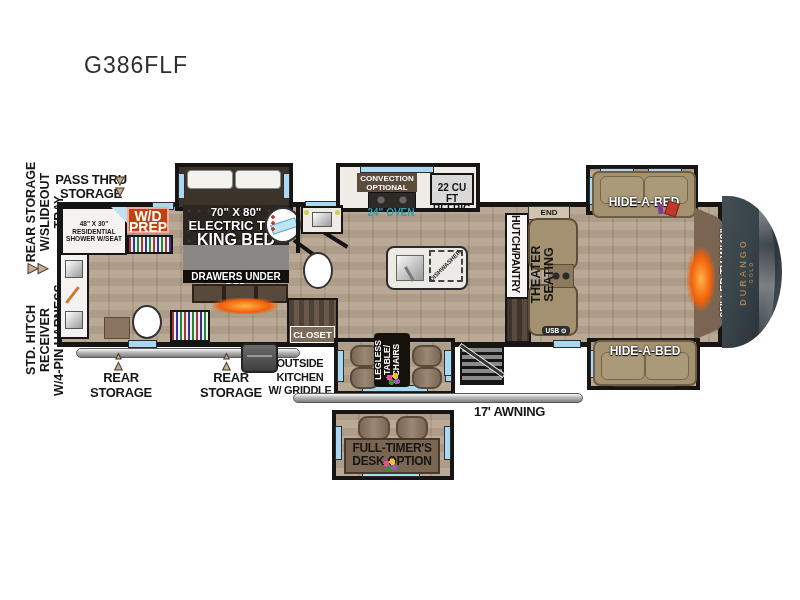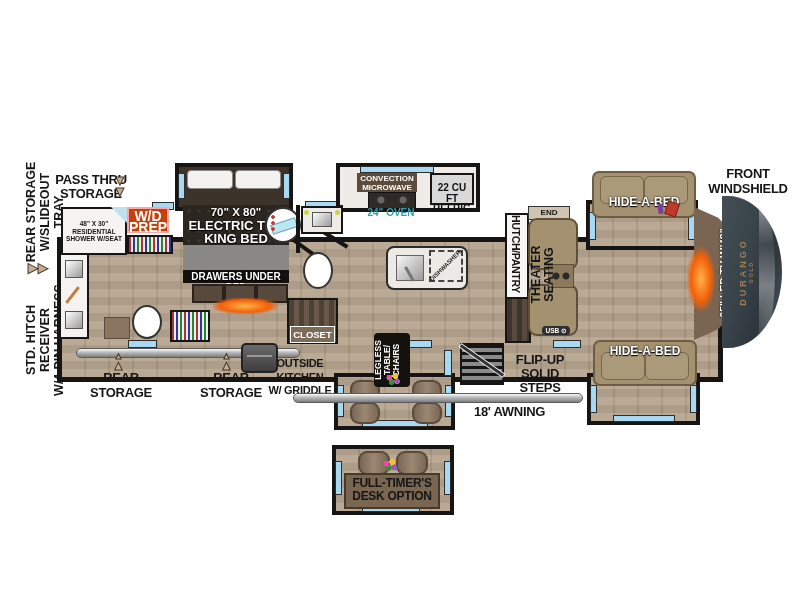--- a/index.html
+++ b/index.html
@@ -4,21 +4,21 @@
 <style>
   html,body{margin:0;padding:0;background:#fff;}
   #stage{position:relative;width:800px;height:600px;background:#fff;overflow:hidden;
          font-family:"Liberation Sans",sans-serif;}
   .abs{position:absolute;}
   .lbl{position:absolute;font-weight:bold;color:#161616;text-align:center;
        letter-spacing:-0.3px;line-height:14px;font-size:13px;}
   .wtxt{color:#fff;text-shadow:0 0 2px #000,0 1px 1px #000;}
   .wood{background:
     repeating-linear-gradient(0deg, rgba(255,255,255,.06) 0 8px, rgba(0,0,0,.05) 8px 16px),
-    repeating-linear-gradient(90deg, #b5a48f 0 22px, #a8977f 22px 24px); margin-top: 35px;}
+    repeating-linear-gradient(90deg, #b5a48f 0 22px, #a8977f 22px 24px);}
   .frame{border:4px solid #171513;}
   .win{position:absolute;background:#a9d9f2;border:1px solid #2d2d2d;}
   .tube{position:absolute;height:8px;border-radius:5px;border:1px solid #5a5a5a;
         background:linear-gradient(#fbfbfb,#bdbdbd 40%,#7e7e7e);}
   .arrow{position:absolute;color:#c8ae8c;-webkit-text-stroke:1px #42372b;font-size:14px;line-height:11px;}
   .vrot{position:absolute;font-weight:bold;text-align:center;}
   .chair{position:absolute;border:2px solid #5a4a3c;border-radius:9px;
          background:linear-gradient(90deg,#7a6754,#9b8873 50%,#7a6754);}
   .flowers{position:absolute;width:18px;height:14px;background:
     radial-gradient(circle at 30% 40%, #e64fa0 0 3px, transparent 3px),
@@ -26,44 +26,41 @@
     radial-gradient(circle at 72% 66%, #9b59b6 0 3px, transparent 3px),
     radial-gradient(circle at 42% 72%, #3a8f3a 0 3px, transparent 3px);}
   .sofa{position:absolute;background:#a3916f;border:2px solid #6e5d44;border-radius:7px;}
   .cushion{position:absolute;background:#ab9a79;border:1.5px solid #776647;border-radius:6px;}
 </style>
 </head>
 <body>
 
 <div id="stage">
 
+  <div class="abs" style="left:84px;top:52px;font-size:23px;color:#2e2e2e;letter-spacing:1px;">G386FLF</div>
 
   <div class="vrot" style="left:-15px;top:198px;width:105px;height:28px;font-size:12.5px;line-height:14px;transform:rotate(-90deg);color:#161616;">
     <div>REAR STORAGE</div>
     <div>W/SLIDEOUT TRAY</div>
   </div>
   <div class="arrow" style="left:28px;top:262px;font-size:13px;">▶▶</div>
   <div class="vrot" style="left:-30px;top:326px;width:135px;height:28px;font-size:12.5px;line-height:14px;transform:rotate(-90deg);color:#161616;">
     <div>STD. HITCH RECEIVER</div>
     <div>W/4-PIN HARNESS</div>
   </div>
 
   <div class="lbl" style="left:52px;top:173px;width:78px;">
     <div>PASS THRU</div>
     <div>STORAGE</div>
   </div>
   <div class="arrow" style="left:113px;top:175px;">
     <div>▼</div>
     <div>▼</div>
   </div>
 
-  <div class="lbl" style="left:700px;top:167px;width:96px;line-height:14.5px;">
-    <div>FRONT</div>
-    <div>WINDSHIELD</div>
-  </div>
 
   <div class="abs wood" style="left:57px;top:202px;width:656px;height:135px;border:5px solid #171513;"></div>
 
   <div class="win" style="left:152px;top:202px;width:20px;height:6px;"></div>
   <div class="win" style="left:305px;top:201px;width:30px;height:6px;"></div>
 
   <div class="win" style="left:128px;top:340px;width:27px;height:6px;"></div>
   <div class="win" style="left:397px;top:340px;width:33px;height:6px;"></div>
   <div class="win" style="left:553px;top:340px;width:26px;height:6px;"></div>
 
@@ -71,42 +68,42 @@
     <div class="win" style="left:-1px;top:6px;width:5px;height:24px;"></div>
     <div class="win" style="right:-1px;top:6px;width:5px;height:24px;"></div>
     <div class="abs" style="left:8px;top:3px;width:44px;height:17px;background:#f3f2ef;border:1px solid #8a8a8a;border-radius:4px;"></div>
     <div class="abs" style="left:56px;top:3px;width:44px;height:17px;background:#f3f2ef;border:1px solid #8a8a8a;border-radius:4px;"></div>
   </div>
 
   <div class="abs" style="left:183px;top:205px;width:106px;height:78px;background:
       radial-gradient(circle at 6px 6px, rgba(255,255,255,.08) 1px, transparent 2px),#2c2620;background-size:10px 10px;">
     <div class="wtxt" style="position:absolute;top:1px;width:100%;text-align:center;font-weight:bold;font-size:11.5px;">70" X 80"</div>
     <div class="wtxt" style="position:absolute;top:13px;width:100%;text-align:center;font-weight:bold;font-size:13px;">ELECTRIC TILT</div>
-    <div class="wtxt" style="position:absolute;top:26px;width:100%;text-align:center;font-weight:bold;font-size:13px;">KING BED</div>
+    <div class="wtxt" style="position:absolute;top:26px;width:100%;text-align:center;font-weight:bold;font-size:16px;">KING BED</div>
     <div class="abs" style="left:0;top:40px;width:106px;height:26px;background:#8f8d8a;opacity:.95;"></div>
     <div class="abs" style="left:0;top:65px;width:106px;height:13px;background:#14100d;"></div>
     <div class="wtxt" style="position:absolute;top:66px;width:100%;text-align:center;font-weight:bold;font-size:10px;">DRAWERS UNDER BED</div>
   </div>
   <div class="abs" style="left:192px;top:284px;width:28px;height:15px;background:#57493c;border:2px solid #2a221b;"></div>
   <div class="abs" style="left:224px;top:284px;width:28px;height:15px;background:#57493c;border:2px solid #2a221b;"></div>
   <div class="abs" style="left:256px;top:284px;width:28px;height:15px;background:#57493c;border:2px solid #2a221b;"></div>
 
   <div class="abs" style="left:265px;top:207px;width:32px;height:32px;border-radius:50%;background:#fff;border:2px solid #333;">
     <div class="abs" style="left:4px;top:12px;width:24px;height:8px;background:#bfe4f2;border:1px solid #6aa7c4;transform:rotate(-18deg);"></div>
     <div class="abs" style="left:4px;top:6px;width:4px;height:16px;background:
       radial-gradient(circle at 2px 2px,#c0392b 1.5px,transparent 2px),
       radial-gradient(circle at 2px 8px,#c0392b 1.5px,transparent 2px),
       radial-gradient(circle at 2px 14px,#c0392b 1.5px,transparent 2px);"></div>
   </div>
 
   <div class="abs frame" style="left:336px;top:163px;width:136px;height:41px;background:#efece7;">
     <div class="win" style="left:20px;top:-1px;width:72px;height:5px;"></div>
     <div class="abs" style="left:17px;top:6px;width:60px;height:19px;background:#5d4b3b;color:#fff;font-weight:bold;font-size:8px;line-height:8.5px;text-align:center;padding-top:2px;box-sizing:border-box;">
       <div>CONVECTION</div>
-      <div>MICROWAVE</div>
+      <div>OPTIONAL</div>
     </div>
     <div class="abs" style="left:28px;top:25px;width:46px;height:15px;background:#2e2b27;border:1px solid #111;
         background-image:radial-gradient(circle at 12px 7px,#666 3px,transparent 4px),radial-gradient(circle at 34px 7px,#666 3px,transparent 4px);"></div>
     <div class="abs" style="left:90px;top:6px;width:44px;height:32px;background:#d9d9d9;border:2px solid #171513;color:#111;font-weight:bold;font-size:10px;line-height:10.5px;text-align:center;padding-top:8px;box-sizing:border-box;">
       <div>22 CU FT</div>
       <div>REFRIG</div>
     </div>
   </div>
   <div class="abs" style="left:364px;top:207px;width:54px;text-align:center;font-weight:bold;font-size:10px;color:#2f9fae;">24" OVEN</div>
 
@@ -263,27 +260,23 @@
     <div>TABLE/</div>
     <div>CHAIRS</div>
   </div>
   <div class="flowers" style="left:384px;top:372px;"></div>
 
   <div class="win" style="left:444px;top:350px;width:6px;height:24px;"></div>
   <div class="abs" style="left:460px;top:343px;width:40px;height:38px;border:2px solid #171513;background:
       repeating-linear-gradient(180deg,#161616 0 3px,#8a8a8a 3px 7px);">
     <div class="abs" style="left:-6px;top:14px;width:52px;height:3px;background:#333;box-shadow:0 0 0 1px #eee;transform:rotate(35deg);"></div>
   </div>
-  <div class="lbl" style="left:500px;top:353px;width:80px;line-height:14px;">
-    <div>FLIP-UP</div>
-    <div>SOLID STEPS</div>
-  </div>
 
   <div class="tube" style="left:293px;top:393px;width:288px;"></div>
-  <div class="lbl" style="left:474px;top:405px;width:80px;text-align:left;">18' AWNING</div>
+  <div class="lbl" style="left:474px;top:405px;width:80px;text-align:left;">17' AWNING</div>
 
   <div class="abs frame wood" style="left:332px;top:410px;width:114px;height:62px;">
     <div class="win" style="left:-1px;top:12px;width:5px;height:32px;"></div>
     <div class="win" style="right:-1px;top:12px;width:5px;height:32px;"></div>
     <div class="win" style="left:26px;bottom:-1px;width:56px;height:5px;"></div>
     <div class="chair" style="left:22px;top:2px;width:28px;height:20px;"></div>
     <div class="chair" style="left:60px;top:2px;width:28px;height:20px;"></div>
     <div class="abs" style="left:8px;top:24px;width:92px;height:32px;background:#7a6651;border:2px solid #473a2d;">
       <div class="lbl" style="left:0;top:2px;width:92px;font-size:12px;line-height:13px;position:absolute;">
         <div>FULL-TIMER'S</div>

